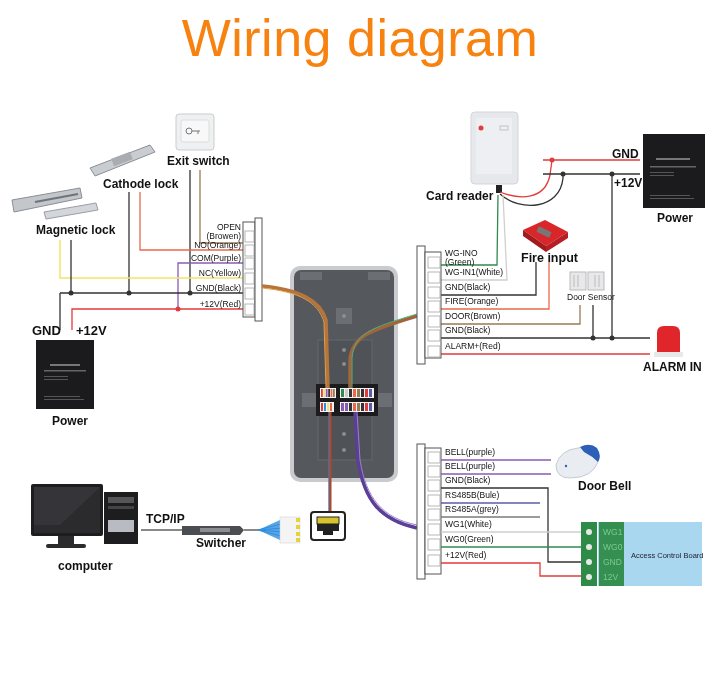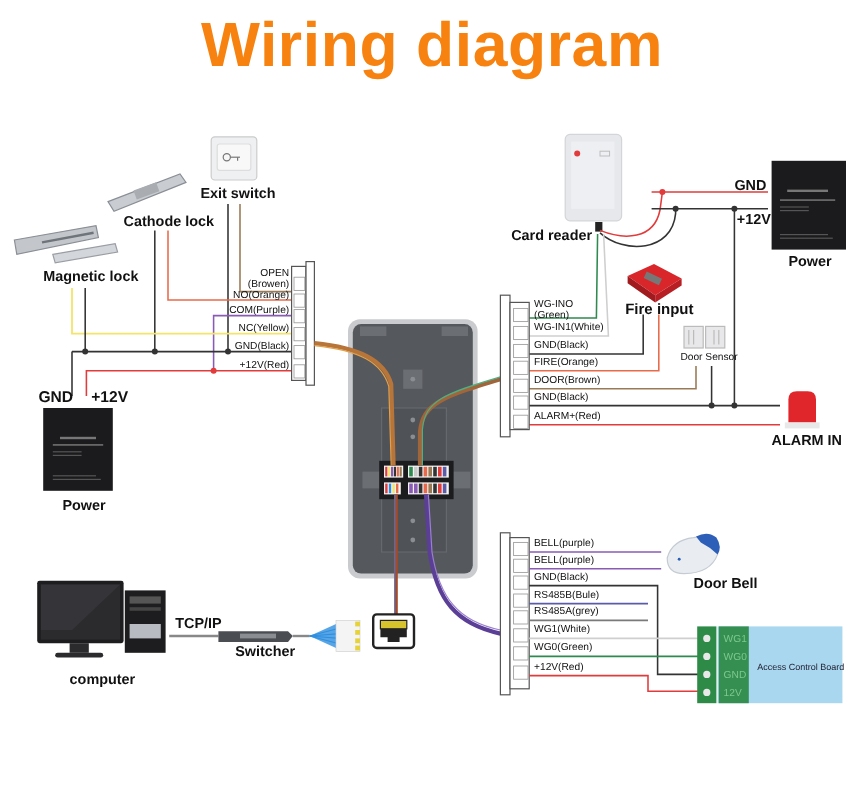--- a/index.html
+++ b/index.html
@@ -1,17 +1,17 @@
 <!DOCTYPE html>
 <html><head>
 <meta charset="utf-8">
 <style>
   html, body { margin:0; padding:0; background:#ffffff; }
   body { width:720px; height:677px; position:relative; overflow:hidden; font-family:"Liberation Sans", sans-serif; }
-  #title { position:absolute; left:0; top:8px; width:720px; text-align:center; font-size:52px; font-weight:bold; color:#f7820f; letter-spacing:0.5px; }
+  #title { position:absolute; left:0; top:8px; width:720px; text-align:center; font-size:52px; font-weight:normal; color:#f7820f; letter-spacing:0.5px; }
   svg#diagram { position:absolute; left:0; top:0; }
   .lbl { font-family:"Liberation Sans", sans-serif; font-weight:bold; fill:#111; }
   .small { font-family:"Liberation Sans", sans-serif; font-size:8.5px; fill:#111; }
 </style>
 </head>
 <body>
 
 <div id="title">Wiring diagram</div>
 
 <svg id="diagram" width="720" height="677" viewBox="0 0 720 677">

